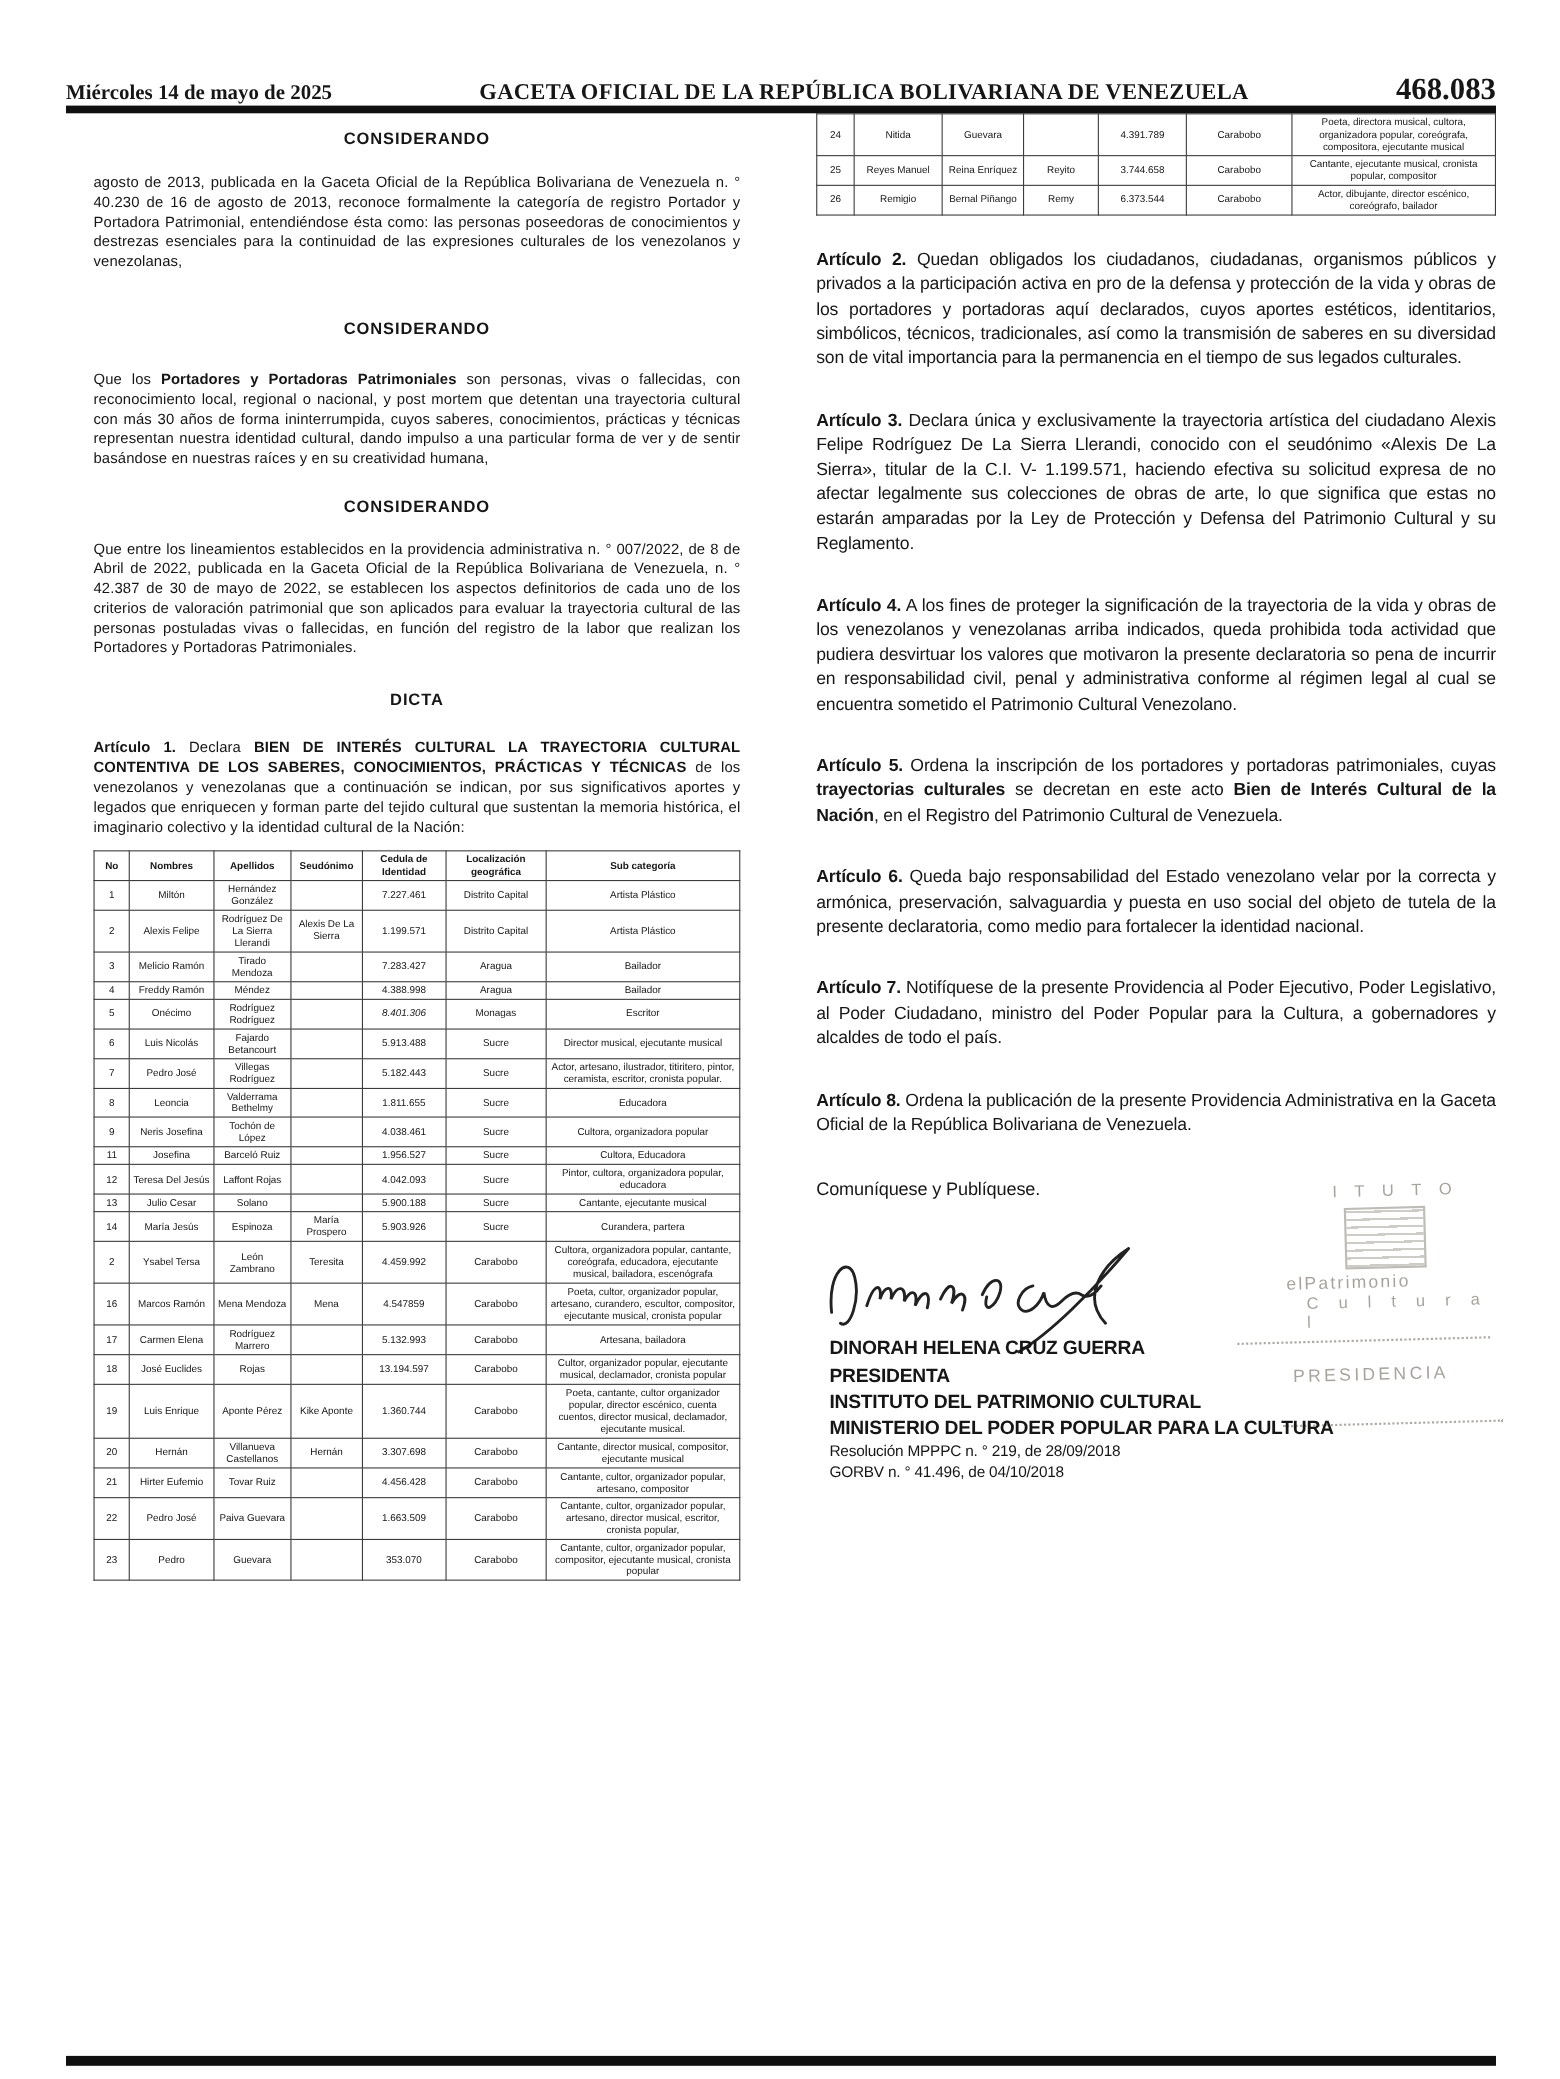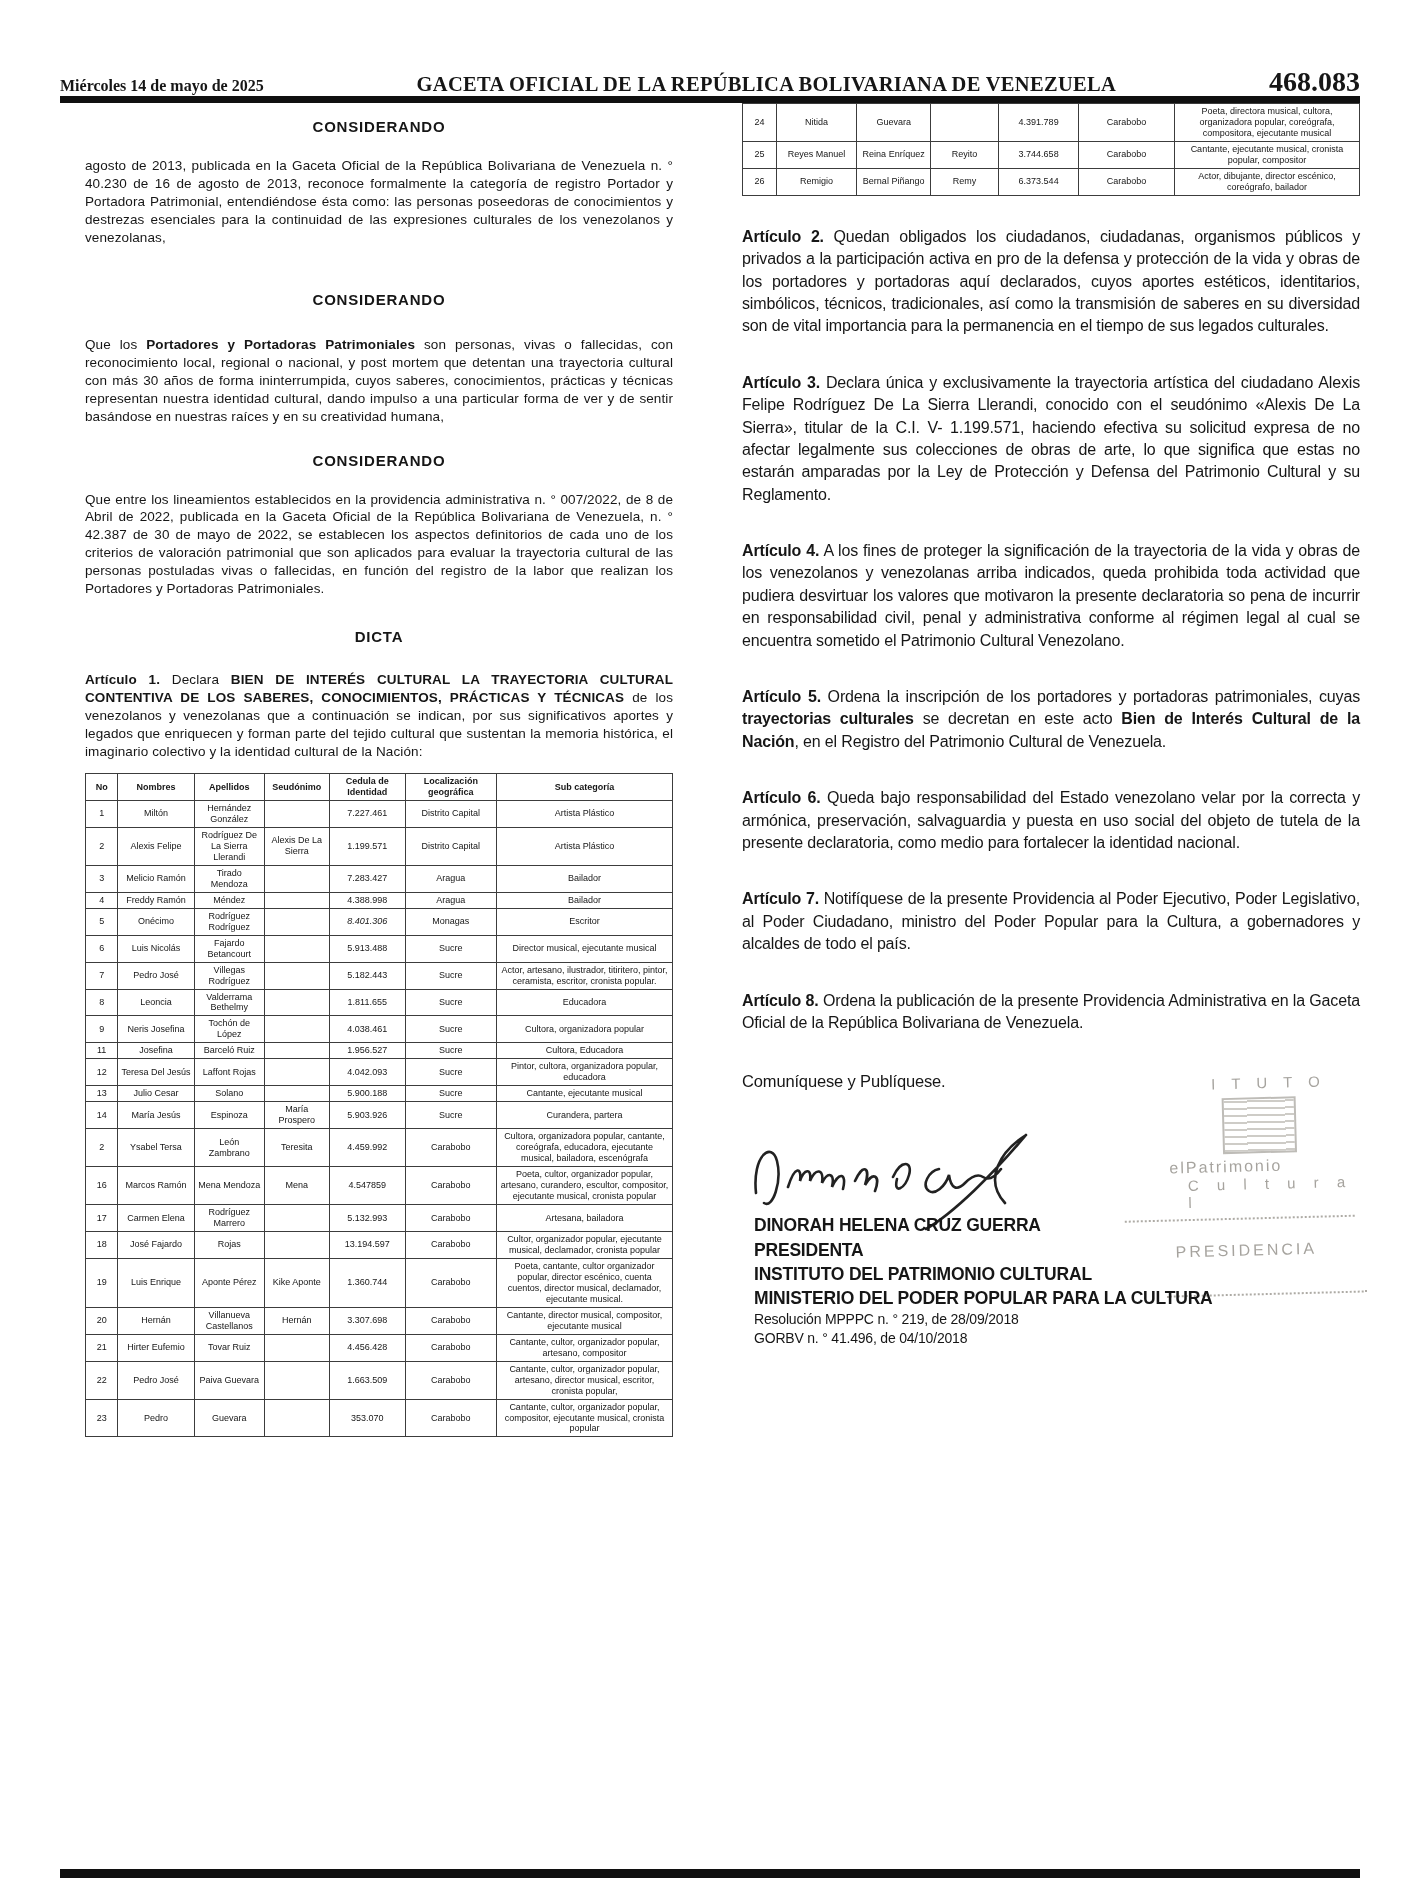--- a/index.html
+++ b/index.html
@@ -7,21 +7,21 @@
     position:relative;width:1418px;height:1890px;background:#ffffff;
     margin:0 auto;overflow:hidden;color:#161616;
     font-family:"Liberation Sans",sans-serif;
   }
   
   .masthead{
     position:absolute;left:60px;top:66px;width:1300px;
     display:flex;justify-content:space-between;align-items:baseline;
     font-family:"Liberation Serif",serif;font-weight:bold;
   }
-  .masthead .date{font-size:16px;}
+  .masthead .date{font-size:19px;}
   .masthead .title{font-size:20.5px;letter-spacing:.3px;}
   .masthead .pagenum{font-size:28px;}
   .top-rule{position:absolute;left:60px;top:96px;width:1300px;height:7px;background:#101010;}
   .bottom-rule{position:absolute;left:60px;top:1869px;width:1300px;height:9px;background:#101010;}
 
   
   .col{position:absolute;top:112px;}
   .col-left{left:85px;width:588px;}
   .col-right{left:742px;width:618px;top:103px;}
 
@@ -274,21 +274,21 @@
             <td>17</td>
             <td>Carmen Elena</td>
             <td>Rodríguez Marrero</td>
             <td></td>
             <td>5.132.993</td>
             <td>Carabobo</td>
             <td>Artesana, bailadora</td>
           </tr>
           <tr>
             <td>18</td>
-            <td>José Fajardo</td>
+            <td>José Euclides</td>
             <td>Rojas</td>
             <td></td>
             <td>13.194.597</td>
             <td>Carabobo</td>
             <td>Cultor, organizador popular, ejecutante musical, declamador, cronista popular</td>
           </tr>
           <tr>
             <td>19</td>
             <td>Luis Enrique</td>
             <td>Aponte Pérez</td>

